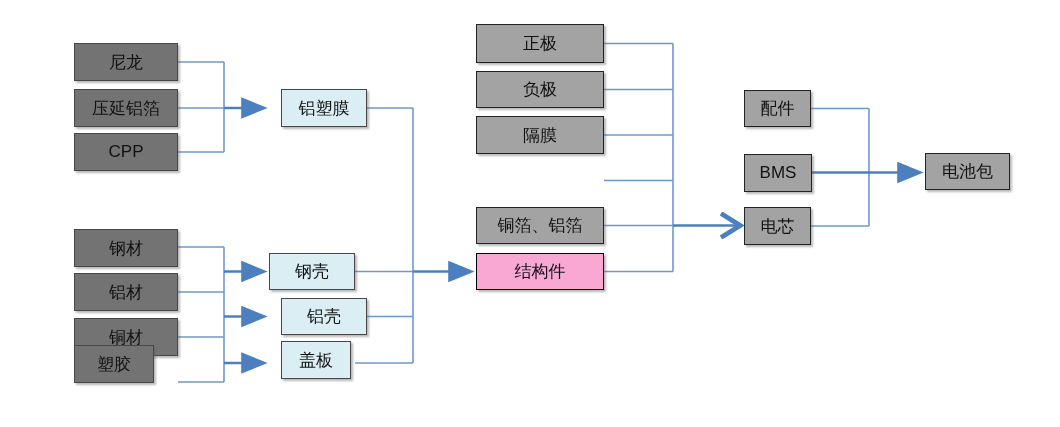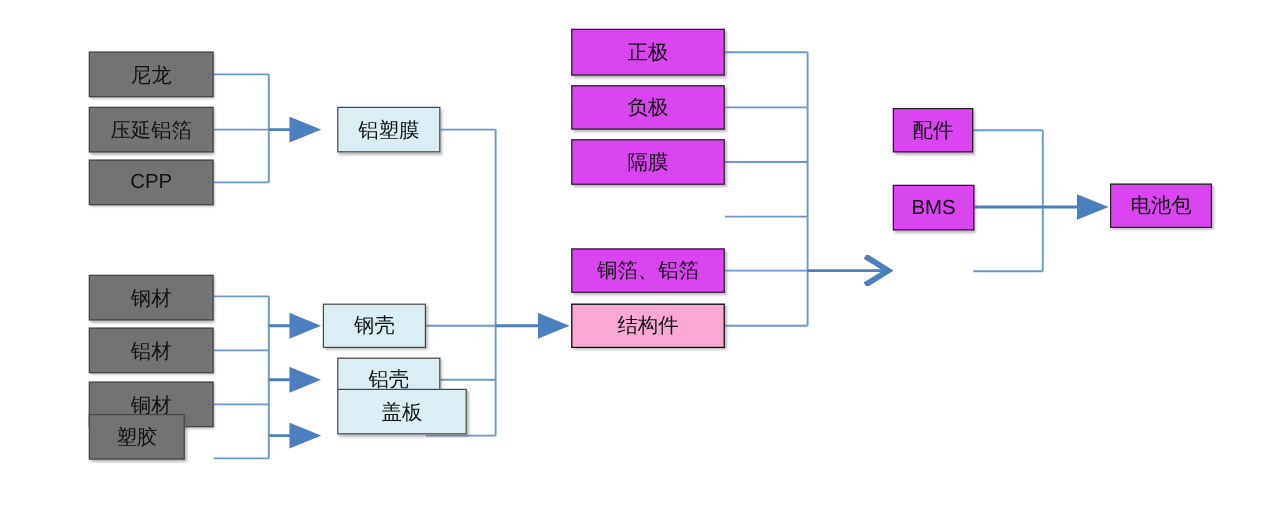--- a/index.html
+++ b/index.html
@@ -18,21 +18,21 @@
     box-sizing:border-box;
     font-size:17px;
     color:#111111;
     border:1.6px solid #3f3f3f;
     background:#ffffff;
     box-shadow:1.5px 1.8px 2px rgba(100,100,100,0.45);
     white-space:nowrap;
   }
   .pink{background:#737373;border-color:#474747;}
   .ltblue{background:#DAEEF3;border-color:#474747;margin-left:12px;}
-  .white{background:#d946ef;border-color:#222222;border-width:1.8px;}
+  .white{background:#a3a3a3;border-color:#222222;border-width:1.8px;}
   .hl{background:#f9a8d4;border-color:#000000;border-width:1.8px;}
 </style>
 </head>
 <body>
 
 <div id="stage">
 
   <svg id="wires" width="1060" height="427" viewBox="0 0 1060 427">
     <defs>
       <marker id="tri" markerWidth="11" markerHeight="9" refX="9.5" refY="4.5" orient="auto">
@@ -97,26 +97,27 @@
   <div class="box pink" style="left:74px;top:133px;width:104px;height:38px">CPP</div>
 
   <div class="box pink" style="left:74px;top:229px;width:104px;height:38px">钢材</div>
   <div class="box pink" style="left:74px;top:273px;width:104px;height:38px">铝材</div>
   <div class="box pink" style="left:74px;top:318px;width:104px;height:38px">铜材</div>
   <div class="box pink" style="left:74px;top:345px;width:80px;height:38px">塑胶</div>
 
   <div class="box ltblue" style="left:269px;top:89px;width:86px;height:38px">铝塑膜</div>
   <div class="box ltblue" style="left:257px;top:253px;width:86px;height:37px">钢壳</div>
   <div class="box ltblue" style="left:269px;top:298px;width:86px;height:37px">铝壳</div>
-  <div class="box ltblue" style="left:269px;top:324px;width:108px;height:38px">盖板</div>
+  <div class="box ltblue" style="left:269px;top:341px;width:70px;height:38px">盖板</div>
 
   <div class="box white" style="left:476px;top:24px;width:128px;height:39px">正极</div>
   <div class="box white" style="left:476px;top:71px;width:128px;height:37px">负极</div>
   <div class="box white" style="left:476px;top:116px;width:128px;height:38px">隔膜</div>
   <div class="box white" style="left:476px;top:207px;width:128px;height:37px">铜箔、铝箔</div>
   <div class="box hl" style="left:476px;top:253px;width:128px;height:37px">结构件</div>
 
   <div class="box white" style="left:744px;top:90px;width:67px;height:37px">配件</div>
   <div class="box white" style="left:744px;top:154px;width:68px;height:38px">BMS</div>
+  <div class="box white" style="left:744px;top:207px;width:67px;height:38px">电芯</div>
 
   <div class="box white" style="left:925px;top:153px;width:85px;height:37px">电池包</div>
 
 </div>
 
 </body></html>

